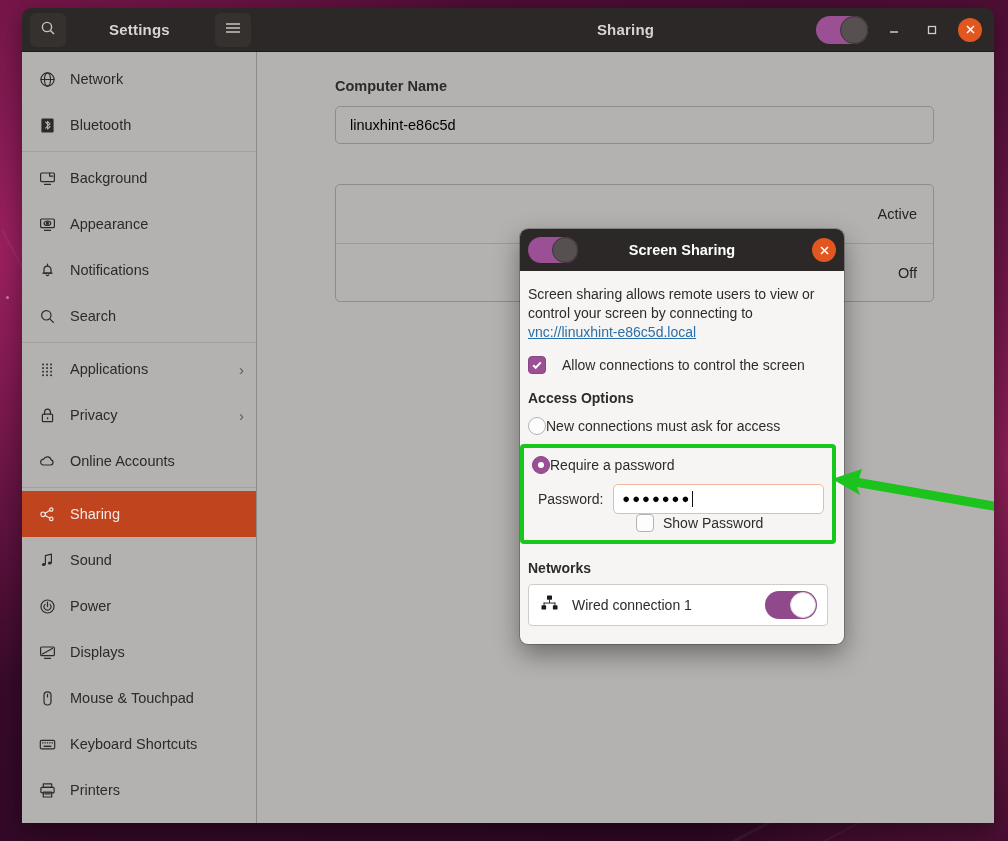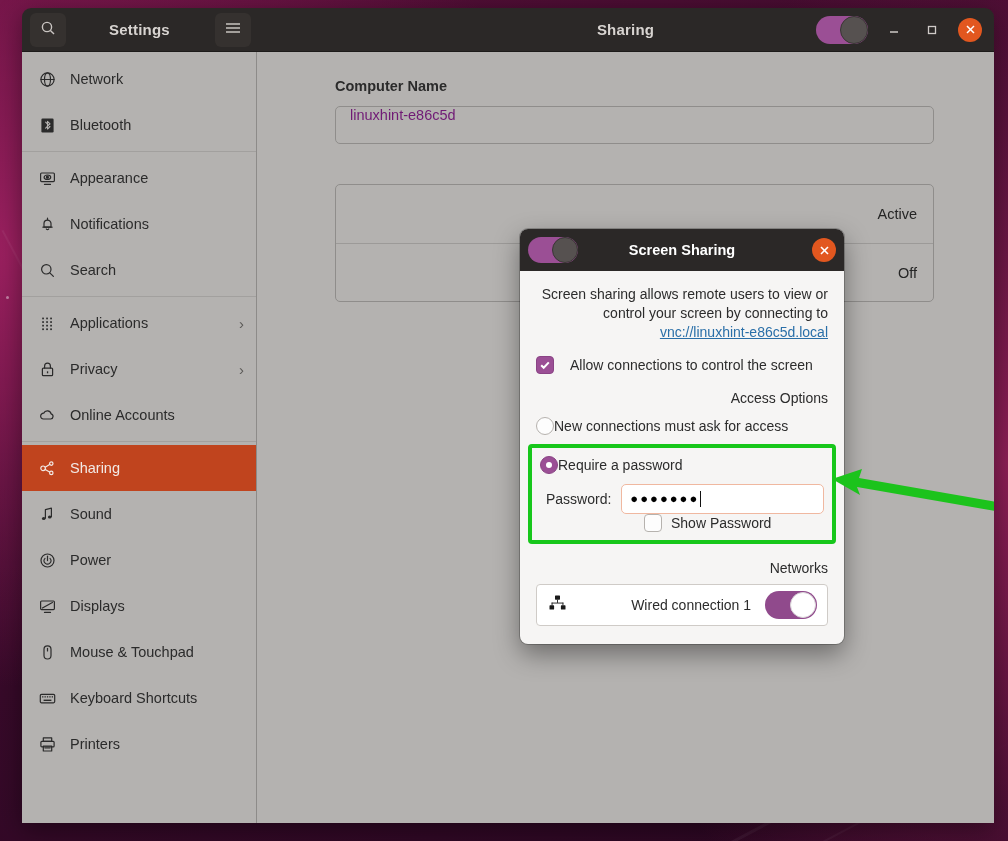--- a/index.html
+++ b/index.html
@@ -145,23 +145,23 @@
   }
   .c-label {
     font-size: 14.5px; font-weight: bold; color: #2b2b2b;
     margin-bottom: 12px;
   }
   .c-input {
     height: 38px;
     background: transparent;
     border: 1px solid #8f8d8b;
     border-radius: 5px;
-    display: flex; 
+    display: flex; align-items: center;
     padding: 0 14px;
-    font-size: 14.5px; color: #701a75;
+    font-size: 14.5px; color: #000000;
     cursor: text;
   }
   .c-card {
     margin-top: 40px;
     border: 1px solid #8f8d8b;
     border-radius: 5px;
     overflow: hidden;
   }
   .c-row {
     height: 58px;
@@ -198,41 +198,41 @@
     color: #ffffff; font-size: 14.5px; font-weight: bold;
     pointer-events: none;
   }
   .dlg-close {
     margin-left: auto; z-index: 2;
     width: 24px; height: 24px; border-radius: 50%;
     background: #e2571f; color: #fff;
     display: flex; align-items: center; justify-content: center;
     cursor: pointer; font-size: 13px;
   }
-  .dlg-body { padding: 14px 16px 18px 16px; text-align: right; }
+  .dlg-body { padding: 14px 16px 18px 8px; }
   .dlg-desc {
     font-size: 14px; color: #2c2c2c; line-height: 1.35;
   }
   .dlg-link {
     color: #2a6fa8; text-decoration: underline; cursor: pointer;
     display: inline-block;
   }
   .chk-row {
     display: flex; align-items: center; gap: 16px;
     margin-top: 14px; cursor: pointer; font-size: 14px; color: #2c2c2c;
   }
   .cbox {
     width: 18px; height: 18px; border-radius: 4px;
     flex: 0 0 18px;
     display: flex; align-items: center; justify-content: center;
   }
   .cbox.checked { background: #9b4f95; border: 1px solid #8a4485; }
   .cbox.unchecked { background: #fdfdfd; border: 1px solid #b6b2ae; }
   .sec-title {
-    font-size: 14px; font-weight: normal; color: #2c2c2c;
+    font-size: 14px; font-weight: bold; color: #2c2c2c;
     margin-top: 16px; margin-bottom: 8px;
   }
   .radio-row {
     display: flex; align-items: center; 
     font-size: 14px; color: #2c2c2c; cursor: pointer;
     height: 24px;
   }
   .rdo {
     width: 18px; height: 18px; border-radius: 50%;
     flex: 0 0 18px;
@@ -374,20 +374,30 @@
             </svg>
           </span>
           <span class="slabel">Bluetooth</span>
         </div>
         <div class="side-sep"></div>
         <div class="side-item">
           <span class="sicon">
             <svg width="17" height="17" viewBox="0 0 17 17" fill="none" stroke="#2b2b2b" stroke-width="1.2" stroke-linecap="round" stroke-linejoin="round">
               <rect x="1.6" y="3" width="13.8" height="8.6" rx="1"></rect>
               <line x1="5.5" y1="14.4" x2="11.5" y2="14.4"></line>
+              <path d="M10.6 3 v3.2 h3.2"></path>
+            </svg>
+          </span>
+          <span class="slabel">Background</span>
+        </div>
+        <div class="side-item">
+          <span class="sicon">
+            <svg width="17" height="17" viewBox="0 0 17 17" fill="none" stroke="#2b2b2b" stroke-width="1.2" stroke-linecap="round" stroke-linejoin="round">
+              <rect x="1.6" y="3" width="13.8" height="8.6" rx="1"></rect>
+              <line x1="5.5" y1="14.4" x2="11.5" y2="14.4"></line>
               <ellipse cx="8.4" cy="7.2" rx="3.3" ry="2.2"></ellipse>
               <circle cx="8.4" cy="7.2" r="1" fill="#2b2b2b"></circle>
             </svg>
           </span>
           <span class="slabel">Appearance</span>
         </div>
         <div class="side-item">
           <span class="sicon">
             <svg width="17" height="17" viewBox="0 0 17 17" fill="none" stroke="#2b2b2b" stroke-width="1.2" stroke-linecap="round" stroke-linejoin="round">
               <path d="M5 11.2 h7 v-3.6 a3.5 3.5 0 0 0 -7 0 z"></path>

